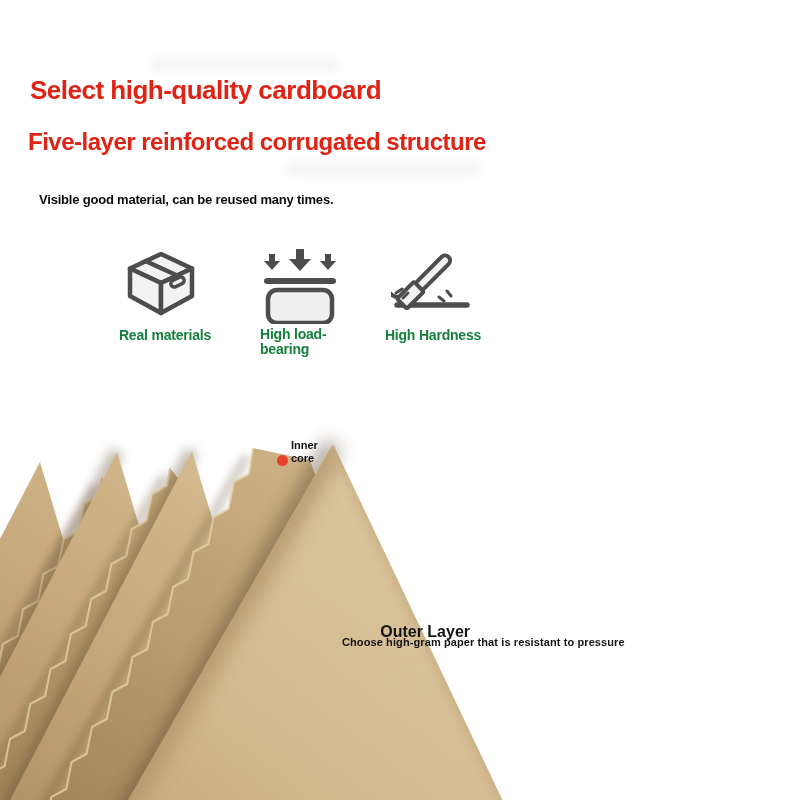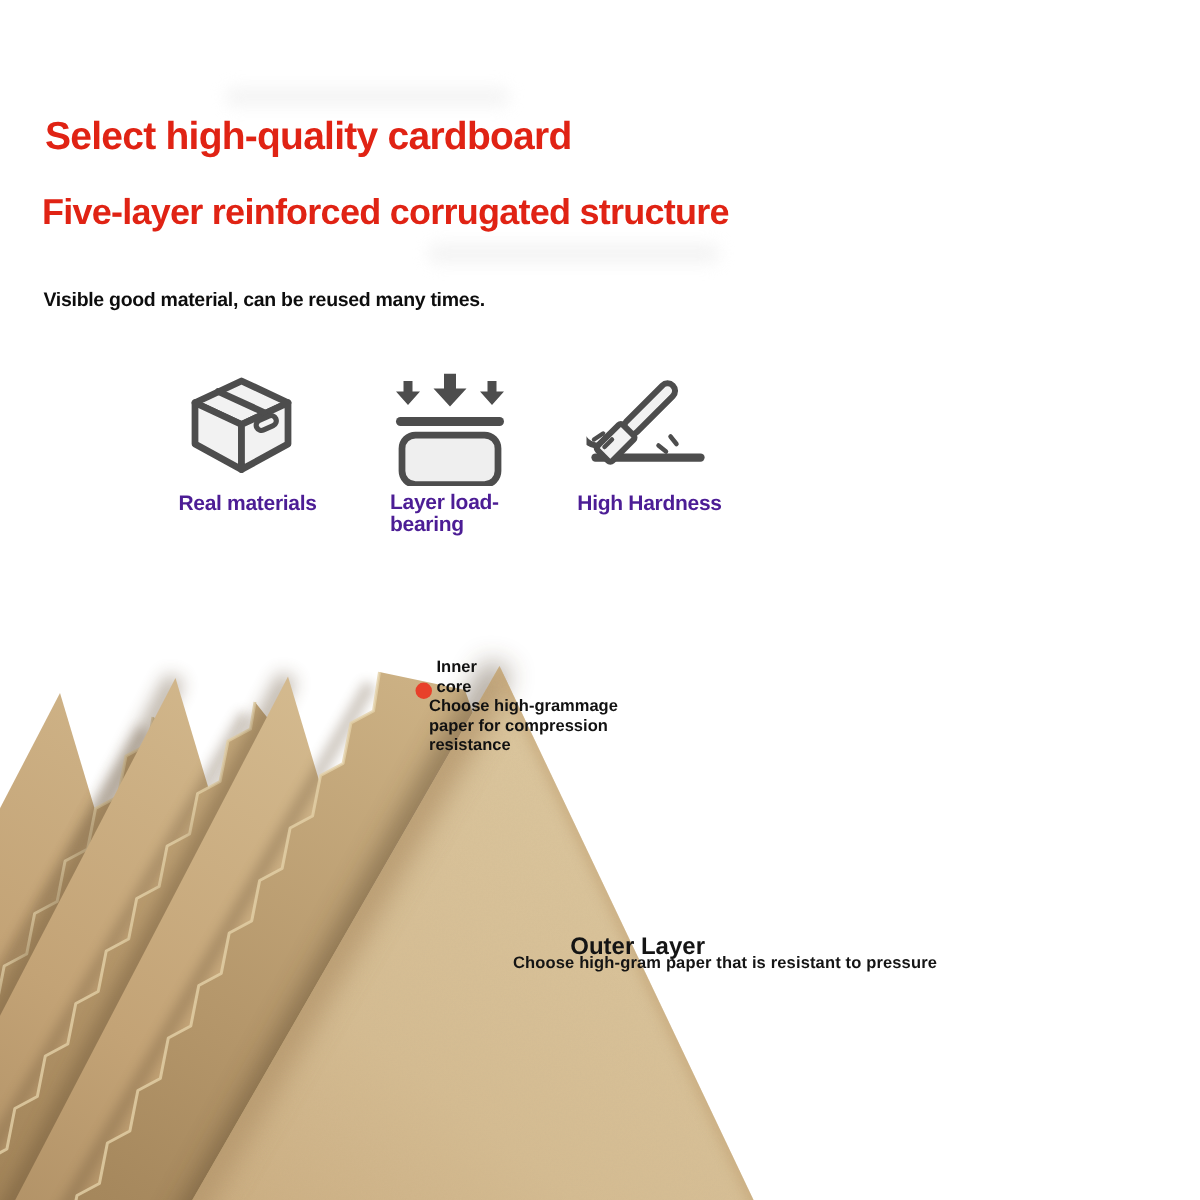--- a/index.html
+++ b/index.html
@@ -3,25 +3,25 @@
 <meta charset="utf-8">
 <style>
   html,body{margin:0;padding:0;background:#fff;}
   .canvas{position:relative;width:800px;height:800px;background:#fff;overflow:hidden;
           font-family:"Liberation Sans","DejaVu Sans",sans-serif;margin-top:36px;}
   .abs{position:absolute;}
 
   
   .h1{left:30px;top:39px;font-size:26px;font-weight:800;letter-spacing:-0.5px;color:#e02314;white-space:nowrap;}
   .h2{left:28px;top:92px;font-size:24px;font-weight:800;letter-spacing:-0.5px;color:#e02314;white-space:nowrap;}
-  .tagline{left:29px;top:156px;font-size:13px;font-weight:700;letter-spacing:-0.2px;color:#0d0d0d;white-space:nowrap;text-align:right;}
+  .tagline{left:39px;top:156px;font-size:13px;font-weight:700;letter-spacing:-0.2px;color:#0d0d0d;white-space:nowrap;text-align:right;}
   .smudge{background:#ececec;border-radius:8px;filter:blur(5px);opacity:.55;}
 
   
-  .feature-label{font-size:14px;font-weight:700;color:#4c1d95;letter-spacing:-0.2px;line-height:15px;}
+  .feature-label{font-size:14px;font-weight:700;color:#15803d;letter-spacing:-0.2px;line-height:15px;}
   .lbl-center{text-align:center;}
 
   
   .inner-title{left:291px;top:403px;font-size:11px;font-weight:700;color:#111;line-height:13px;z-index:5;}
   .inner-desc{left:286px;top:429px;width:126px;font-size:11px;font-weight:700;color:#111;line-height:13px;z-index:5;}
   .marker-dot{left:277px;top:419px;width:11px;height:11px;border-radius:50%;z-index:5;}
   .outer-title{left:358px;top:587px;width:112px;text-align:right;font-size:16px;font-weight:800;color:#141414;z-index:5;}
   .outer-desc{left:342px;top:600px;font-size:11px;font-weight:700;color:#141414;letter-spacing:0.1px;white-space:nowrap;z-index:5;}
 
   .scene{left:0;top:380px;z-index:1;}
@@ -56,21 +56,21 @@
     <svg width="76" height="75" viewBox="0 0 76 75">
       <g fill="#4d4d4d" stroke="none">
         <path d="M34 0 h8 v10 h7 l-11 12 -11 -12 h7 Z"></path>
         <path d="M7 5 h6 v7 h5 l-8 9 -8 -9 h5 Z"></path>
         <path d="M63 5 h6 v7 h5 l-8 9 -8 -9 h5 Z"></path>
         <rect x="2" y="29" width="72" height="6" rx="3"></rect>
       </g>
       <rect x="6" y="41" width="64" height="33" rx="9" fill="#efefef" stroke="#4d4d4d" stroke-width="4.5"></rect>
     </svg>
   </div>
-  <div class="abs feature-label" style="left:260px;top:291px;width:80px;">Layer load-bearing</div>
+  <div class="abs feature-label" style="left:260px;top:291px;width:80px;">High load-bearing</div>
 
   <div class="abs" style="left:391px;top:212px;">
     <svg width="82" height="62" viewBox="0 0 82 62">
       <path d="M6 57 H76" stroke="#4d4d4d" stroke-width="5.5" stroke-linecap="round"></path>
       <g transform="rotate(-45 30 38)" fill="#f2f2f2" stroke="#4d4d4d" stroke-width="4" stroke-linejoin="round" stroke-linecap="round">
         <rect x="26" y="32" width="44" height="10" rx="5"></rect>
         <rect x="4" y="30" width="24" height="14" rx="2"></rect>
         <path d="M6 30 Q0 22 6 13" fill="none"></path>
       </g>
       <g stroke="#4d4d4d" stroke-width="3" stroke-linecap="round">
@@ -152,18 +152,17 @@
     </g>
     <path d="M333 408 L96 820 L529 820 Z" fill="#ffffff" filter="url(#grain)" opacity="0.55"></path>
   </svg>
   </div>
 
   <div class="abs marker-dot" style="background:#e8402a;"></div>
   <div class="abs inner-title">
     <div>Inner</div>
     <div>core</div>
   </div>
-  <div class="abs inner-desc">Choose high-grammage paper for compression resistance</div>
 
   <div class="abs outer-title">Outer Layer</div>
   <div class="abs outer-desc">Choose high-gram paper that is resistant to pressure</div>
 
 </div>
 
 </body></html>

